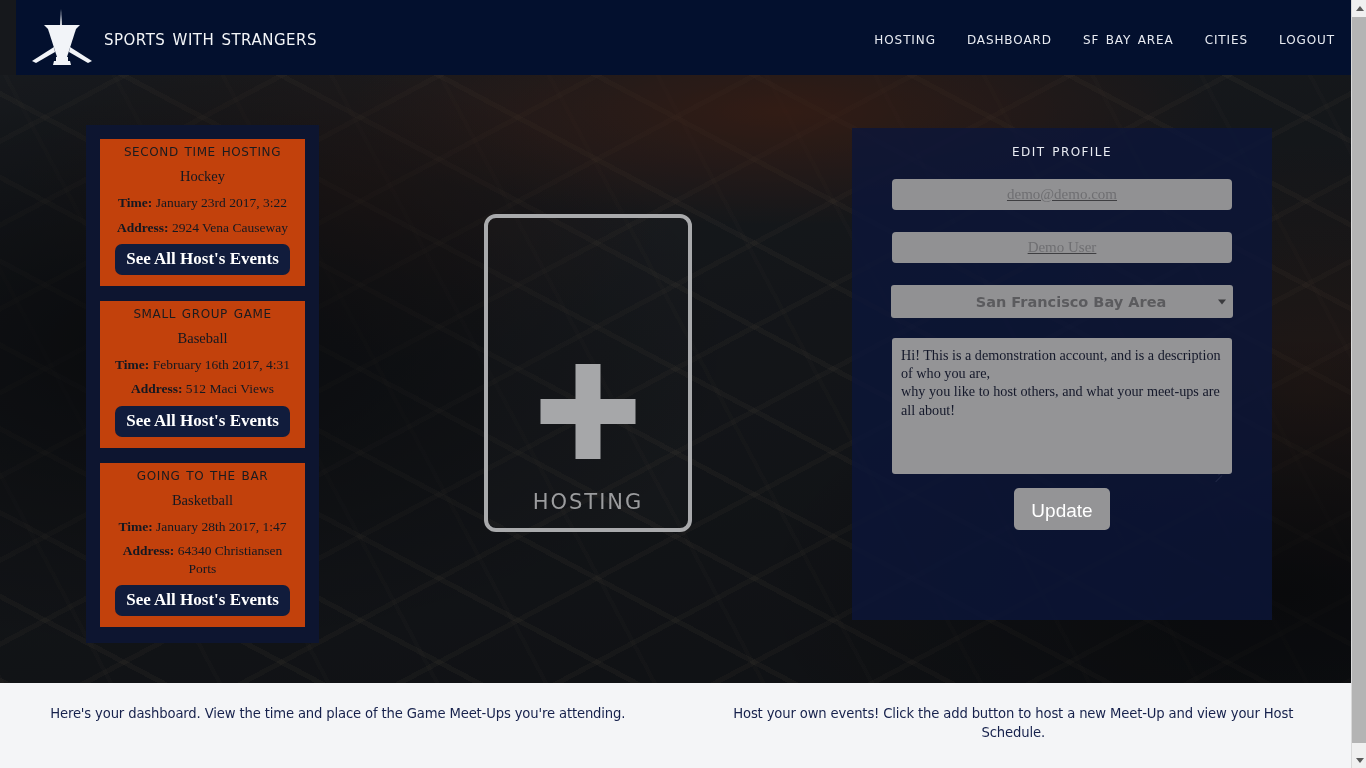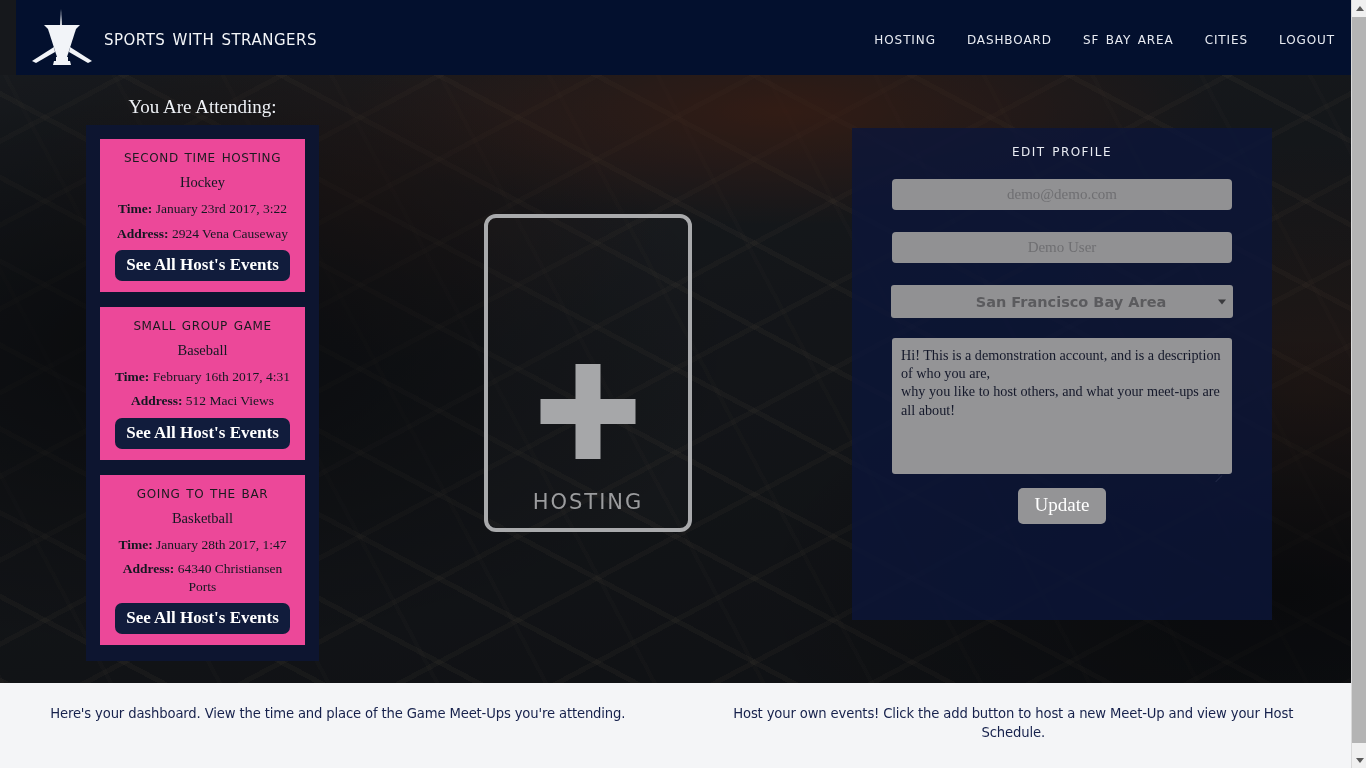--- a/index.html
+++ b/index.html
@@ -118,22 +118,22 @@
     left: 86px; top: 125px;
     width: 233px;
     padding: 14px 14px 16px 14px;
     background: #0d1530;
     z-index: 12;
     display: flex;
     flex-direction: column;
     gap: 15px;
   }
   .event-card {
-    background: #ec4899;
-    padding: 9px 8px 11px 8px;
+    background: #c2410c;
+    padding: 3px 8px 11px 8px;
     text-align: center;
   }
   .event-title {
     font-family: "DejaVu Sans", sans-serif;
     font-size: 16.5px;
     color: #1b1b1f;
     letter-spacing: 0.6px;
     line-height: 1.05;
     text-transform: lowercase;
     font-variant: small-caps;
@@ -235,20 +235,21 @@
     margin: 0 auto 22px auto;
     background: #919193;
     border: none;
     border-radius: 4px;
     height: 31px;
     font-family: "Liberation Serif", serif;
     font-size: 15px;
     color: #3f3f42;
     text-align: center;
     outline: none;
+    text-decoration: underline;
   }
   .field::placeholder { color: #6f6f72; opacity: 1; }
 
   .field-select {
     display: block;
     width: 342px;
     height: 33px;
     margin: 0 auto 20px auto;
     background: #919193;
     border: none;
@@ -312,22 +313,22 @@
     transform-origin: right center;
   }
 
   .update-btn {
     display: block;
     margin: 0 auto;
     background: #949496;
     color: #ffffff;
     border: none;
     border-radius: 5px;
-    padding: 6px 17px 8px 17px;
-    font-family: Liberation Serif, serif;
+    padding: 12px 17px 8px 17px;
+    font-family: Liberation Sans, sans-serif;
     font-size: 19px;
     cursor: pointer;
   }
 
   
   .site-footer {
     position: absolute;
     left: 0; top: 683px;
     width: 1351px;
     height: 94px;
@@ -400,21 +401,20 @@
     </a>
     <nav class="main-nav">
       <a class="nav-link" href="#">Hosting</a>
       <a class="nav-link" href="#">Dashboard</a>
       <a class="nav-link" href="#">SF Bay Area</a>
       <a class="nav-link" href="#">Cities</a>
       <a class="nav-link" href="#">Logout</a>
     </nav>
   </div>
 
-  <div class="attending-heading">You Are Attending:</div>
 
   <div class="attending-panel">
 
     <div class="event-card">
       <div class="event-title">Second Time Hosting</div>
       <div class="event-sport">Hockey</div>
       <div class="event-line">
         <b>Time:</b>
         <span>January 23rd 2017, 3:22</span>
       </div>

